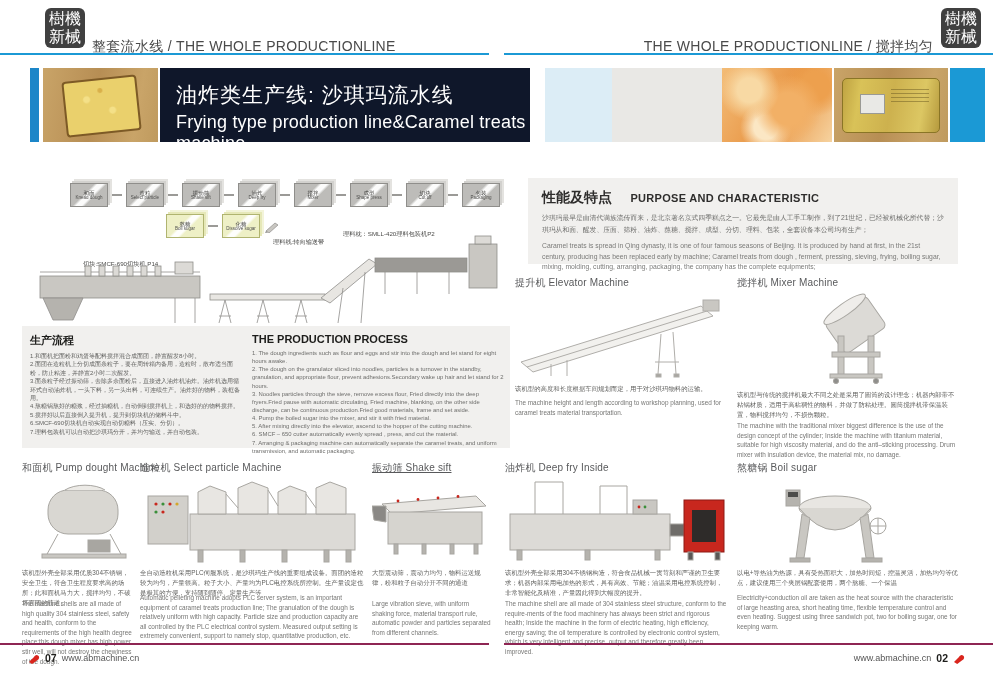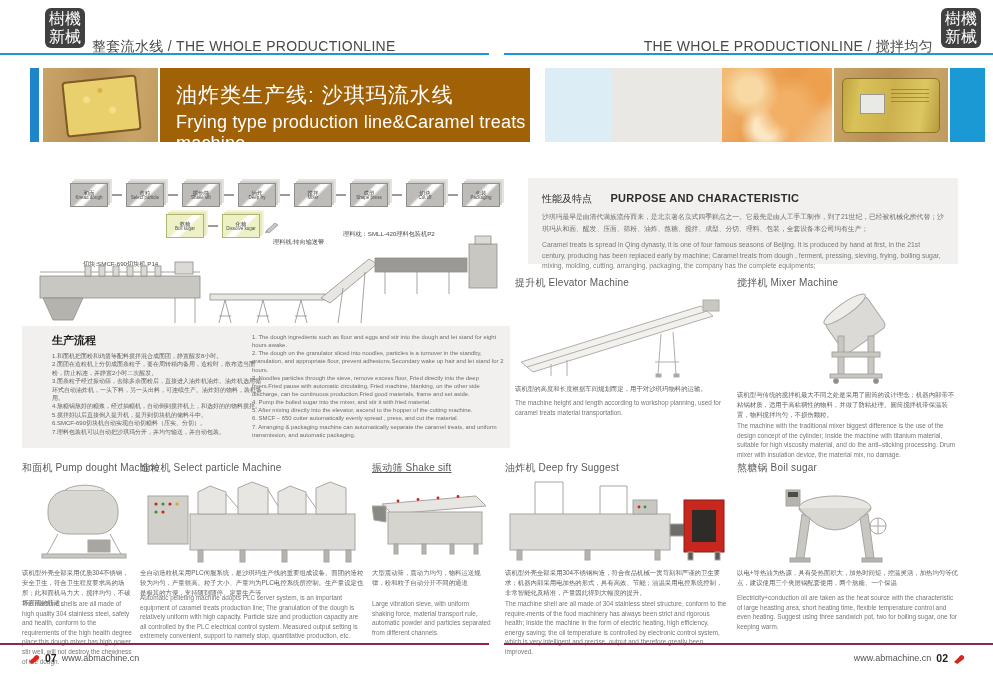--- a/index.html
+++ b/index.html
@@ -8,21 +8,21 @@
   .abs{position:absolute;}
 
   
   .seal{width:40px;height:40px;background:#404040;border-radius:6px;color:#fff;
         font-size:16px;line-height:1.15;text-align:center;word-break:break-all;
         padding:2px 1px;box-sizing:border-box;overflow:hidden;}
   .hdr-sub{font-size:14px;color:#4a4a4a;letter-spacing:.3px;white-space:nowrap;}
   .blue-rule{height:2px;background:#1b99d5;}
 
   
-  .banner-grey{background:#a16207;color:#fff;box-sizing:border-box;padding:13px 0 0 16px;}
+  .banner-grey{background:#0f172a;color:#fff;box-sizing:border-box;padding:13px 0 0 16px;}
   .banner-title{font-size:21px;font-weight:500;letter-spacing:1px;}
   .banner-sub{font-size:18px;font-weight:300;margin-top:3px;letter-spacing:.2px;}
   .photo{overflow:hidden;}
   .photo-wood{background:linear-gradient(100deg,#c9a468 0%,#b78e54 45%,#c9a468 80%,#bf9a5e 100%);}
   .sachima-block{position:absolute;left:18%;top:14%;width:62%;height:70%;transform:rotate(-6deg);
         background:radial-gradient(circle at 30% 35%,#f4e088 0 3px,transparent 4px),
                    radial-gradient(circle at 65% 60%,#f4e088 0 3px,transparent 4px),
                    radial-gradient(circle at 50% 20%,#d9b04a 0 2px,transparent 3px),
                    #ead06c;
         border:2px solid #7d5a26;border-radius:4px;}
@@ -40,21 +40,21 @@
   .pkg-lines{position:absolute;left:50%;top:20%;width:40%;height:24%;
         background:repeating-linear-gradient(#6b5a22 0 1px,transparent 1px 4px);opacity:.5;}
   .blue-block{background:#1b99d5;}
   .blue-stripe{background:#1c86c8;}
   .pale-blue{background:#dcedf6;}
   .pale-grey{background:#e9e8e5;}
 
   
   .panel{background:#f1f0ee;box-sizing:border-box;}
   .purpose{padding:10px 14px;}
-  .purpose-title-zh{font-size:10px;font-weight:normal;color:#2e2d2c;display:inline-block;}
+  .purpose-title-zh{font-size:14px;font-weight:bold;color:#2e2d2c;display:inline-block;}
   .purpose-title-en{font-size:11px;font-weight:bold;color:#2e2d2c;display:inline-block;margin-left:14px;letter-spacing:.3px;}
   .purpose-zh{font-size:6.8px;color:#6d6d6b;line-height:1.7;margin-top:5px;}
   .purpose-en{font-size:6.8px;color:#7b7b79;line-height:1.55;margin-top:6px;}
 
   
   .flow-row{display:flex;align-items:center;gap:4px;}
   .flow-box{width:36px;height:22px;background:
         linear-gradient(135deg,transparent 40%,rgba(255,255,255,.95) 46%,rgba(255,255,255,.95) 56%,transparent 62%),#bdbcb9;
         border:1px solid #8f8e8b;box-shadow:2px -2px 0 #d2d1ce,4px -4px 0 #e4e3e0;
         display:flex;flex-direction:column;justify-content:center;align-items:center;flex:0 0 auto;}
@@ -221,31 +221,32 @@
       <line x1="360" y1="44" x2="360" y2="66"></line>
         <line x1="392" y1="44" x2="392" y2="66"></line>
         <line x1="424" y1="44" x2="424" y2="66"></line>
 
       <rect x="444" y="16" width="28" height="44" fill="#c9c7c2"></rect>
       <rect x="450" y="8" width="16" height="8" fill="#dcdad6"></rect>
     </g>
   </svg>
 
   <div class="abs panel" style="left:22px;top:326px;width:488px;height:122px;">
-    <div class="abs" style="left:8px;top:7px;width:214px;margin-left:22px;">
+    <div class="abs" style="left:8px;top:7px;width:214px;">
       <div class="proc-title">生产流程</div>
       <div class="proc-line">1.和面机把面粉和鸡蛋等配料搅拌混合成面团，静置醒发8小时。</div>
       <div class="proc-line">2.面团在造粒机上分切成面条粒子，要在周转箱内备用，造粒时，散布适当面粉，防止粘连，并静置2小时二次醒发。</div>
       <div class="proc-line">3.面条粒子经过振动筛，去除多余面粉后，直接进入油炸机油炸。油炸机选用循环式自动油炸机，一头下料，另一头出料，可连续生产。油炸好的物料，装框备用。</div>
       <div class="proc-line">4.熬糖锅熬好的糖浆，经过抽糖机，自动倒到搅拌机上，和选好的的物料搅拌。</div>
       <div class="proc-line">5.搅拌好以后直接倒入提升机，提升到切块机的储料斗中。</div>
       <div class="proc-line">6.SMCF-690切块机自动实现自动切糖料（压实、分切）。</div>
       <div class="proc-line">7.理料包装机可以自动把沙琪玛分开，并均匀输送，并自动包装。</div>
     </div>
     <div class="abs" style="left:230px;top:7px;width:252px;">
+      <div class="proc-title">THE PRODUCTION PROCESS</div>
       <div class="proc-line-en">1. The dough ingredients such as flour and eggs and stir into the dough and let stand for eight hours awake.</div>
       <div class="proc-line-en">2. The dough on the granulator sliced into noodles, particles is a turnover in the standby, granulation, and appropriate flour, prevent adhesions.Secondary wake up hair and let stand for 2 hours.</div>
       <div class="proc-line-en">3. Noodles particles through the sieve, remove excess flour, Fried directly into the deep fryers.Fried pause with automatic circulating, Fried machine, blanking, on the other side discharge, can be continuous production.Fried good materials, frame and set aside.</div>
       <div class="proc-line-en">4. Pump the boiled sugar into the mixer, and stir it with fried material.</div>
       <div class="proc-line-en">5. After mixing directly into the elevator, ascend to the hopper of the cutting machine.</div>
       <div class="proc-line-en">6. SMCF – 650 cutter automatically evenly spread , press, and cut the material.</div>
       <div class="proc-line-en">7. Arranging &amp; packaging machine can automatically separate the caramel treats, and uniform transmission, and automatic packaging.</div>
     </div>
   </div>
 
@@ -339,21 +340,21 @@
       <polygon points="0,30 14,30 14,46 2,44" fill="#8a8885"></polygon>
       <rect x="22" y="68" width="4" height="10" fill="#b5b3ae"></rect>
         <rect x="50" y="68" width="4" height="10" fill="#b5b3ae"></rect>
       <rect x="78" y="68" width="4" height="10" fill="#b5b3ae"></rect>
         <rect x="102" y="68" width="4" height="10" fill="#b5b3ae"></rect>
     </g>
   </svg>
   <div class="abs cap-zh" style="left:372px;top:568px;width:120px;">大型震动筛，震动力均匀，物料运送规律，粉和粒子自动分开不同的通道</div>
   <div class="abs cap-en" style="left:372px;top:596px;width:120px;">Large vibration sieve, with uniform shaking force, material transport rule, automatic powder and particles separated from different channels.</div>
 
-  <div class="abs mach-title" style="left:505px;top:461px;">油炸机 Deep fry Suggest</div>
+  <div class="abs mach-title" style="left:505px;top:461px;">油炸机 Deep fry Inside</div>
   <svg class="abs" style="left:505px;top:472px;" width="223" height="92" viewBox="0 0 223 92">
     <g stroke="#a8a6a1" stroke-width="1">
       <rect x="5" y="42" width="160" height="36" fill="#dcdad6"></rect>
       <path d="M30,42 L30,10 L58,10 L58,42" fill="none"></path>
       <path d="M95,42 L95,14 L122,14 L122,42" fill="none"></path>
       <rect x="128" y="28" width="24" height="14" fill="#c9c7c2"></rect>
       <circle cx="134" cy="35" r="1.4" fill="#c8271e" stroke="none"></circle>
         <circle cx="140" cy="35" r="1.4" fill="#3a8f3a" stroke="none"></circle>
       <rect x="165" y="52" width="14" height="12" fill="#6f6d6a"></rect>
       <rect x="179" y="28" width="40" height="52" fill="#c8271e" stroke="#8e1a14"></rect>

